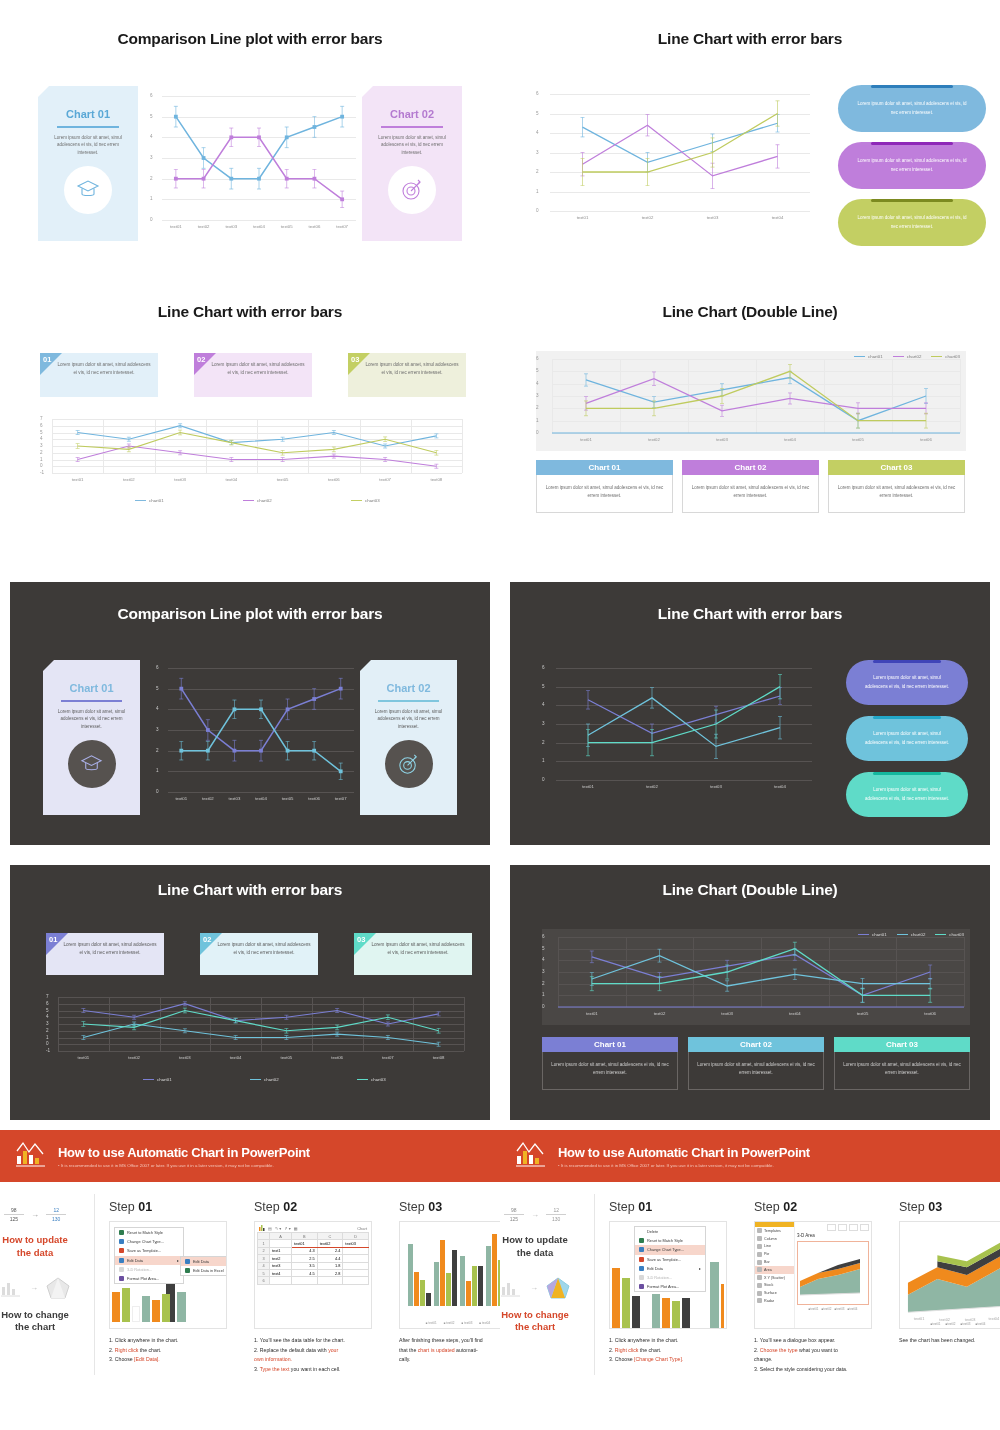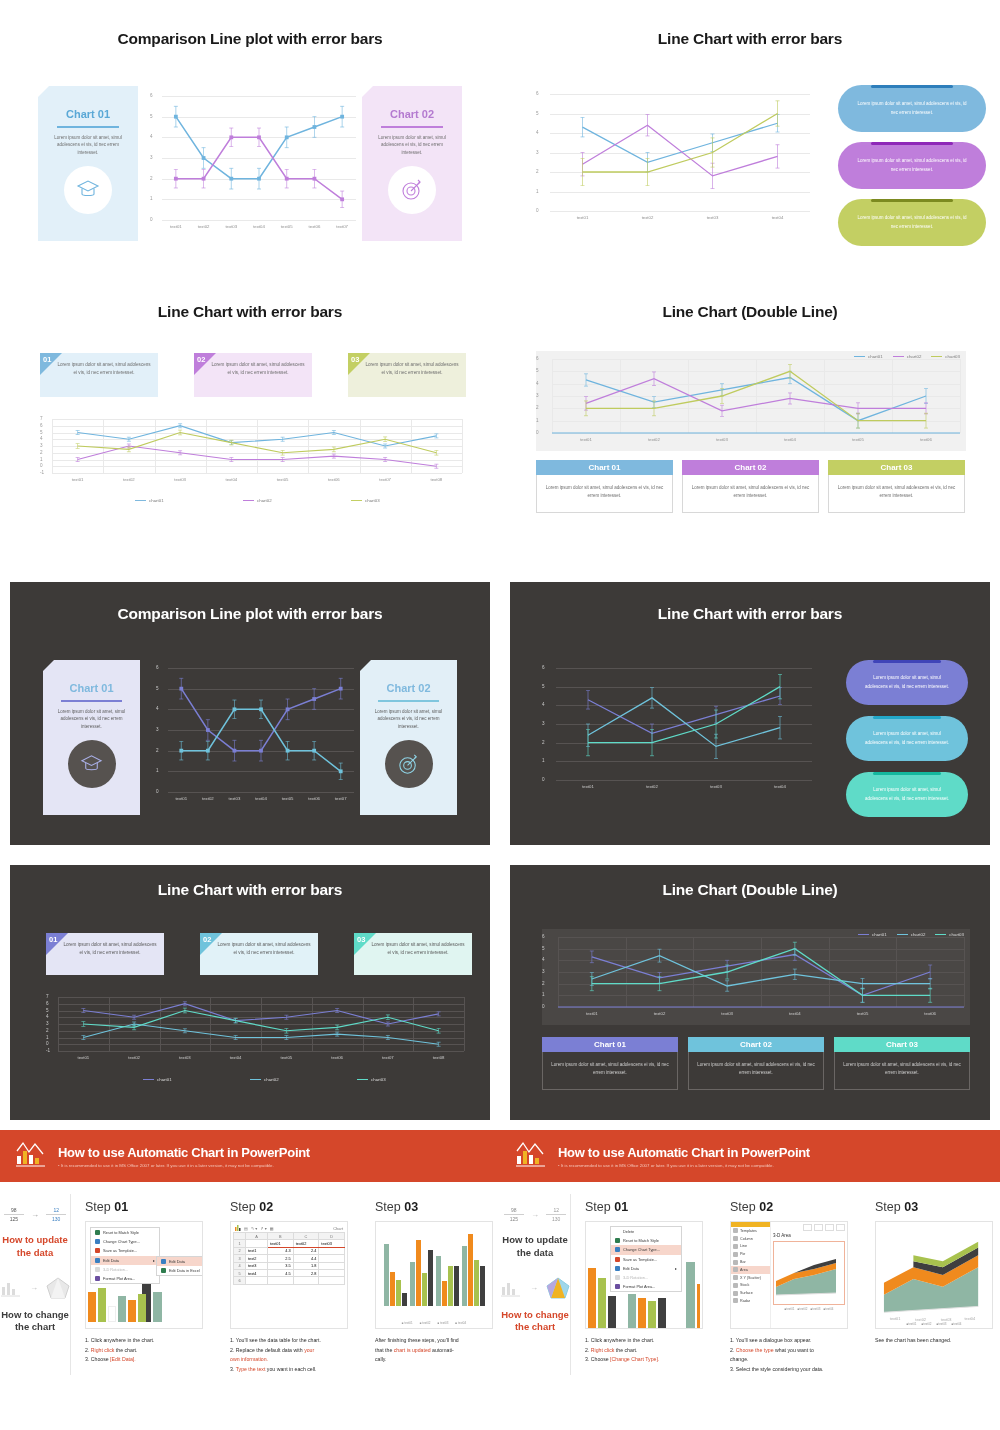--- a/index.html
+++ b/index.html
@@ -68,21 +68,21 @@
   .ppt-head h2 { color:#fff; font-size:13px; font-weight:bold; letter-spacing:-0.3px; }
   .ppt-head p { color:#f6c9bd; font-size:4.4px; margin-top:3px; }
   .ppt-body { display:flex; padding:12px 0 0 0; }
   .ppt-left { width:112px; text-align:center; padding-top:12px; }
   .frac { display:flex; align-items:center; justify-content:center; gap:7px; font-size:5px; }
   .frac .f { text-align:center; }
   .frac .f span { display:block; padding:1px 6px; }
   .frac .f .top { border-bottom:1px solid #cfcfcf; }
   .ppt-left h4 { font-size:9.5px; font-weight:bold; margin-top:11px; line-height:1.35; }
   .ppt-left h5 { font-size:9.5px; margin-top:9px; line-height:1.35; color:#3c3c3c; }
-  .ppt-right { flex:1; border-left:1px solid #e6e6e6; padding:6px 16px 0 14px; display:flex; gap:27px; }
+  .ppt-right { flex:1; border-left:1px solid #e6e6e6; padding:6px 16px 0 14px; display:flex; gap:27px;margin-left:24px; }
   .step { width:118px; }
   .step .hd { font-size:12.5px; color:#3c3c3c; margin-bottom:7px; }
   .step .hd b { font-weight:bold; color:#1d1d1d; }
   .shot { border:1px solid #e3e3e3; height:108px; background:#fff; position:relative; overflow:hidden; }
   .step ol { margin-top:7px; font-size:5.2px; line-height:1.85; color:#2d2d2d; padding-left:8px; }
   .step ol li { list-style:none; text-indent:-8px; }
   .red { color:#d5472a; }
   .menu { position:absolute; background:#fff; border:1px solid #d5d5d5; font-size:3.9px; color:#3a3a3a;}
   .menu div { display:flex; align-items:center; gap:3px; padding:2.1px 4px; white-space:nowrap; }
   .menu div.hl { background:#f7d6cb; }

